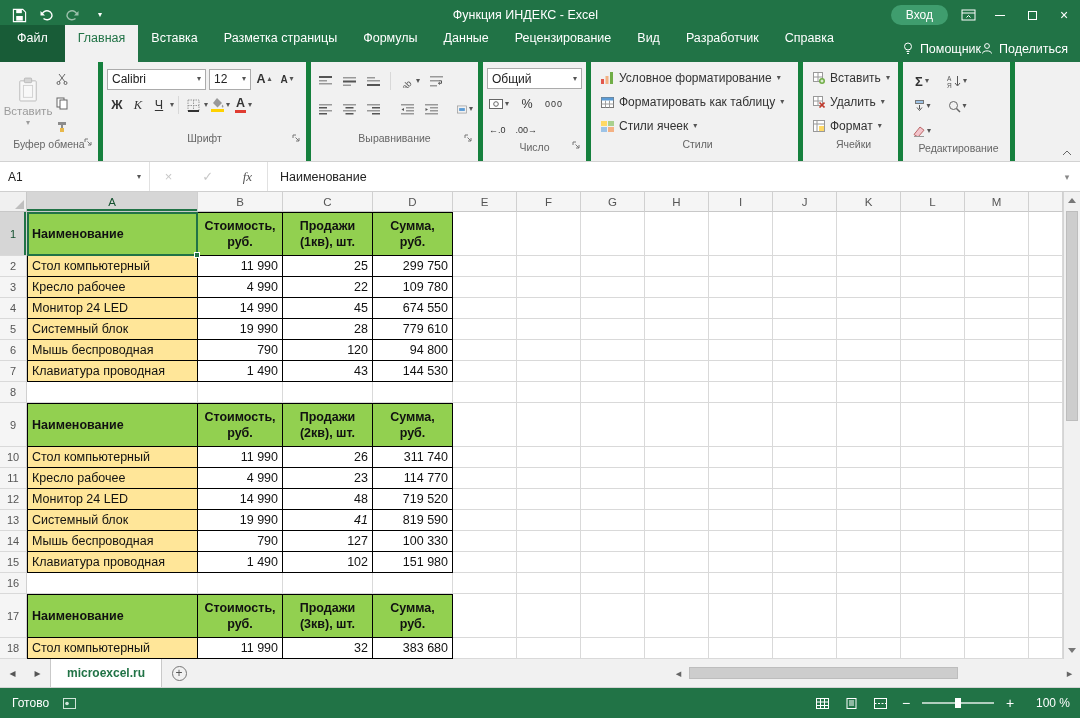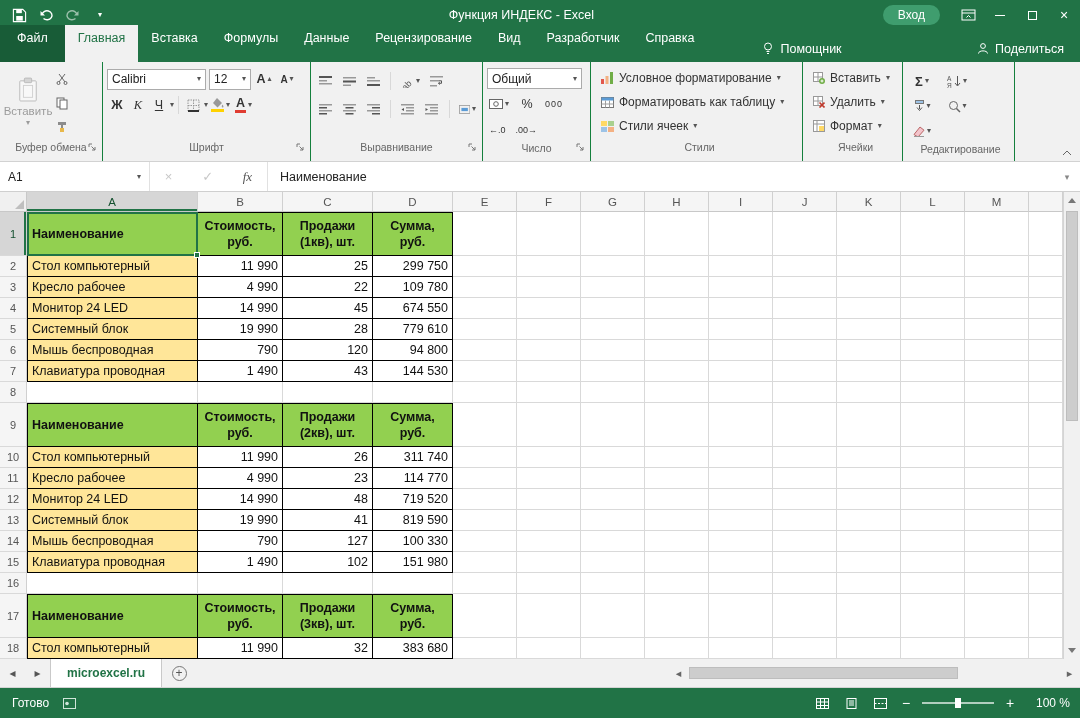--- a/index.html
+++ b/index.html
@@ -8,36 +8,36 @@
 .app{width:1080px;height:718px;display:flex;flex-direction:column}
 :root{--green:#217346;--green-dark:#185c37;--signin:#3f9d6e;--table-header:#92d050;--name-column:#ffe699}
 
 
 .titlebar{height:30px;background:var(--green);display:flex;align-items:center;color:#fff;flex:0 0 30px}
 .qat{display:flex;align-items:center;gap:9px;padding-left:10px;width:160px}
 .qat-btn{width:18px;height:18px;display:flex;align-items:center;justify-content:center;cursor:pointer}
 .dim{opacity:.55}
 .title{flex:1;text-align:center;font-size:12.5px;white-space:nowrap}
 .title-right{display:flex;align-items:center;height:100%}
-.signin{background:var(--signin);color:#fff;font-size:12px;padding:3px 15px;border-radius:10px;margin-right:12px;cursor:pointer}
+.signin{background:var(--signin);color:#fff;font-size:12px;padding:3px 15px;border-radius:10px;margin-right:4px;cursor:pointer}
 .tbtn{width:32px;height:30px;display:flex;align-items:center;justify-content:center;font-size:14px;cursor:pointer}
 .min-line{width:10px;border-top:1px solid #fff;display:inline-block}
 .max-box{width:9px;height:9px;border:1px solid #fff;display:inline-block}
 
 
 .tabstrip{height:32px;background:var(--green);display:flex;align-items:flex-end;color:#fff;flex:0 0 32px}
 .rtab{padding:0 13px;height:37px;line-height:27px;font-size:12.5px;cursor:pointer;white-space:nowrap}
 .rtab.file{background:var(--green-dark);padding:0 17px}
 .rtab.active{background:#f1f1f1;color:var(--green)}
 .assistant{display:flex;align-items:center;gap:6px;margin-left:55px;height:27px;font-size:12.5px;cursor:pointer}
 .share{margin-left:auto;display:flex;align-items:center;gap:6px;padding-right:16px;height:27px;font-size:12.5px;cursor:pointer}
 
 
 .ribbon{height:100px;background:#f1f1f1;display:flex;border-bottom:1px solid #d2d2d2;flex:0 0 100px;position:relative}
-.rgroup{display:flex;flex-direction:column;border-right:1px solid #15803d;padding:4px 4px 6px}
+.rgroup{display:flex;flex-direction:column;border-right:5px solid #15803d;padding:4px 4px 15px}
 .rg-content{flex:1;display:flex}
 .rg-label{height:17px;display:flex;align-items:center;justify-content:center;gap:4px;font-size:10.5px;color:#666;position:relative}
 .launcher{position:absolute;right:1px;bottom:3px;cursor:pointer}
 .caret{font-size:8px;color:#555;line-height:1}
 .combo{background:#fff;border:1px solid #ababab;height:21px;display:flex;align-items:center;font-size:12px;padding:0 4px;color:#222;justify-content:space-between;cursor:pointer}
 .sbtn{height:22px;min-width:20px;display:flex;align-items:center;justify-content:center;gap:2px;cursor:pointer;color:#333;font-size:12.5px;padding:0 2px}
 .vdiv{width:1px;height:18px;background:#d8d8d8;margin:0 3px}
 .paste-btn{width:48px;display:flex;flex-direction:column;align-items:center;justify-content:center;gap:2px;cursor:pointer;font-size:11.5px;color:#555}
 .clip-col{display:flex;flex-direction:column;justify-content:flex-start;gap:2px;padding-top:2px}
 .stylerow{display:flex;align-items:center;gap:5px;height:24px;font-size:12px;color:#333;cursor:pointer;white-space:nowrap}
@@ -153,20 +153,21 @@
         </span>
       <span class="tbtn">×</span>
     </div>
   </div>
 
   <div class="tabstrip">
     <div style="display:flex;align-items:flex-end">
         <div class="rtab file">Файл</div>
         <div class="rtab active">Главная</div>
         <div class="rtab">Вставка</div>
+        <div class="rtab">Разметка страницы</div>
         <div class="rtab">Формулы</div>
         <div class="rtab">Данные</div>
         <div class="rtab">Рецензирование</div>
         <div class="rtab">Вид</div>
         <div class="rtab">Разработчик</div>
         <div class="rtab">Справка</div>
       </div>
     <div class="assistant">
       <svg width="12" height="13" viewBox="0 0 12 13">
           <circle cx="6" cy="4.5" r="3.5" fill="none" stroke="#fff"></circle>
@@ -780,21 +781,21 @@
           <div class="cell" style="width: 64px;"></div>
           <div class="cell" style="width: 64px;"></div>
           <div class="cell" style="width: 64px;"></div>
           <div class="cell" style="width: 64px;"></div>
           <div class="cell" style="width: 34px;"></div>
         </div>
         <div class="grow" style="height: 21px;">
           <div class="rowh">13</div>
           <div class="cell name bl" style="width: 171px;">Системный блок</div>
           <div class="cell num" style="width: 85px;">19 990</div>
-          <div class="cell num" style="width: 90px;">41</div>
+          <div class="cell num" style="width: 90px; font-style: italic;">41</div>
           <div class="cell num" style="width: 80px;">819 590</div>
           <div class="cell" style="width: 64px;"></div>
           <div class="cell" style="width: 64px;"></div>
           <div class="cell" style="width: 64px;"></div>
           <div class="cell" style="width: 64px;"></div>
           <div class="cell" style="width: 64px;"></div>
           <div class="cell" style="width: 64px;"></div>
           <div class="cell" style="width: 64px;"></div>
           <div class="cell" style="width: 64px;"></div>
           <div class="cell" style="width: 64px;"></div>

